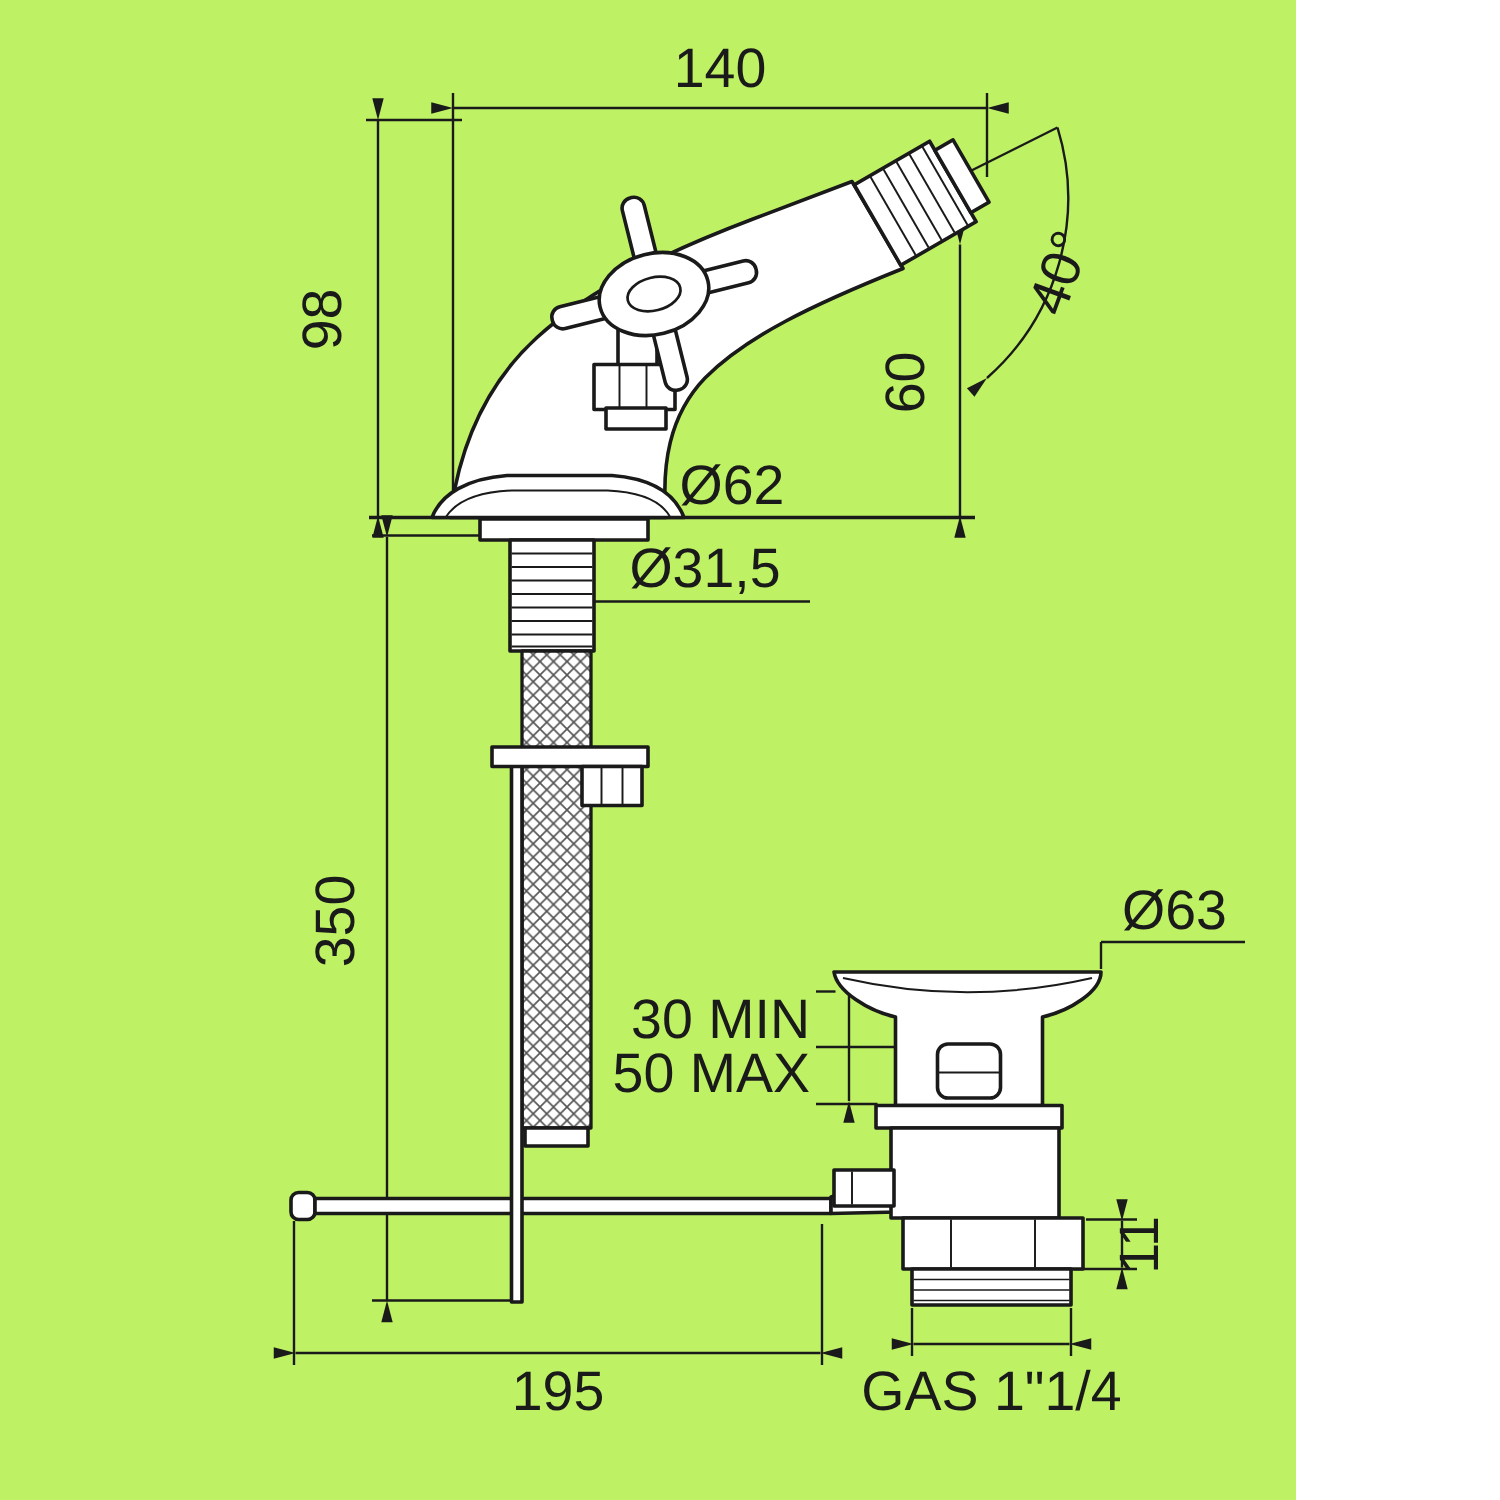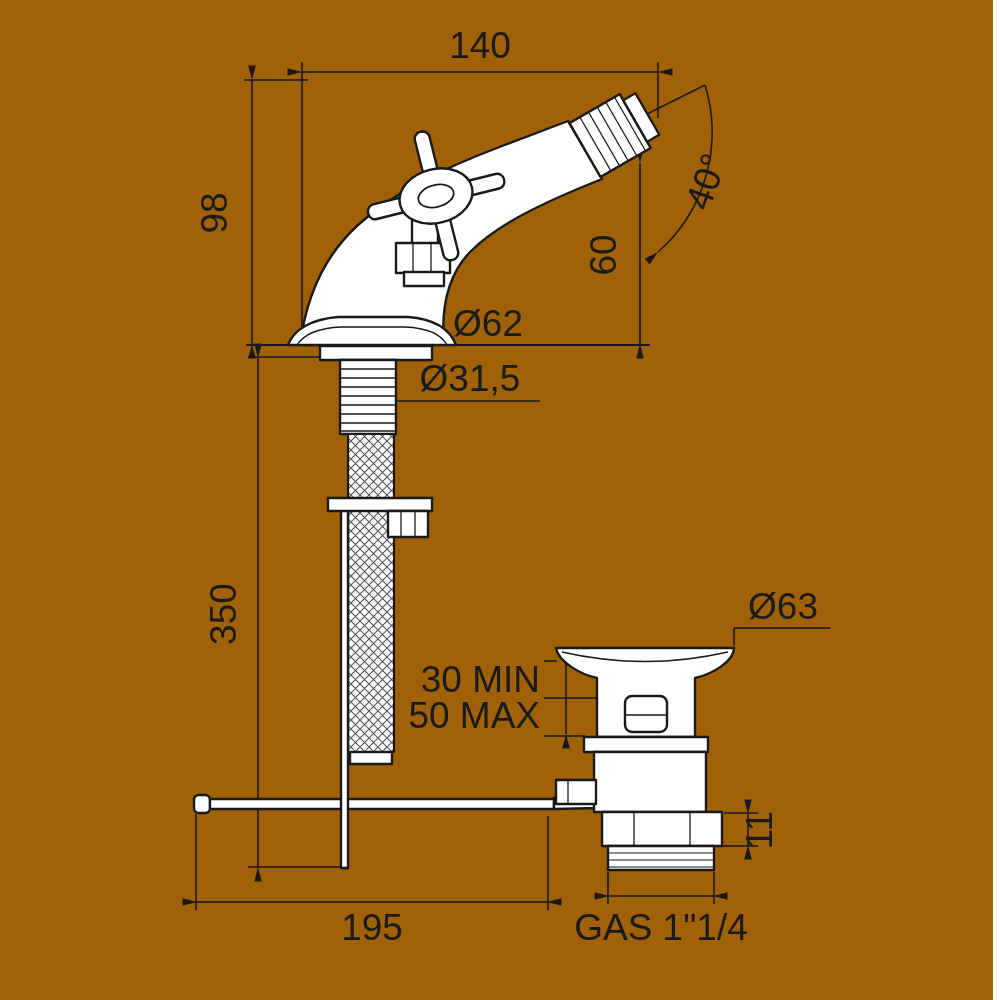--- a/index.html
+++ b/index.html
@@ -1,16 +1,16 @@
 <!DOCTYPE html>
 <html><head>
 <meta charset="utf-8">
 <style>
   html,body{margin:0;padding:0;background:#ffffff;}
-  .stage{width:993px;height:1000px;background:#a16207;position:relative;overflow:hidden;}
+  .stage{width:864px;height:1000px;background:#bef264;position:relative;overflow:hidden;}
   svg{display:block;}
   .dim{stroke:#1a1a1a;stroke-width:1.6;fill:none;}
   .hw{stroke:#1a1a1a;stroke-width:2.4;fill:#ffffff;stroke-linejoin:round;}
   .hw .open{fill:none;}
   .thin{stroke-width:1.3;}
   .vthin{stroke-width:1.1;}
   .txt{fill:#1a1a1a;stroke:none;font-family:"Liberation Sans",sans-serif;font-size:37px;}
 </style>
 </head>
 <body>

